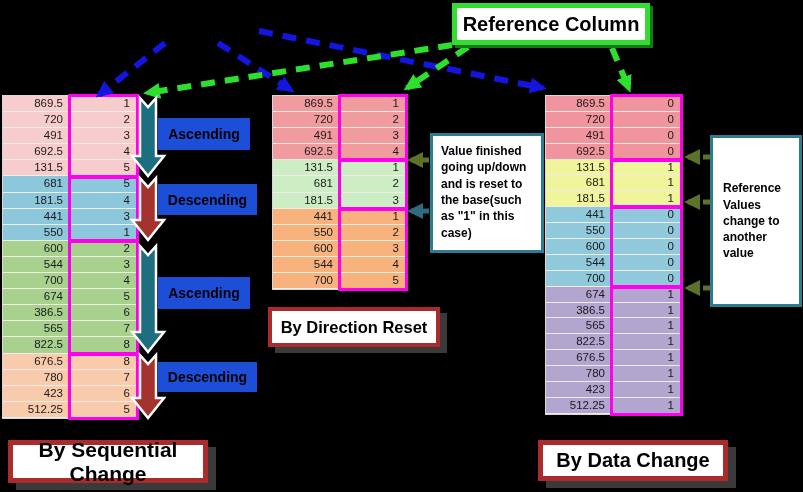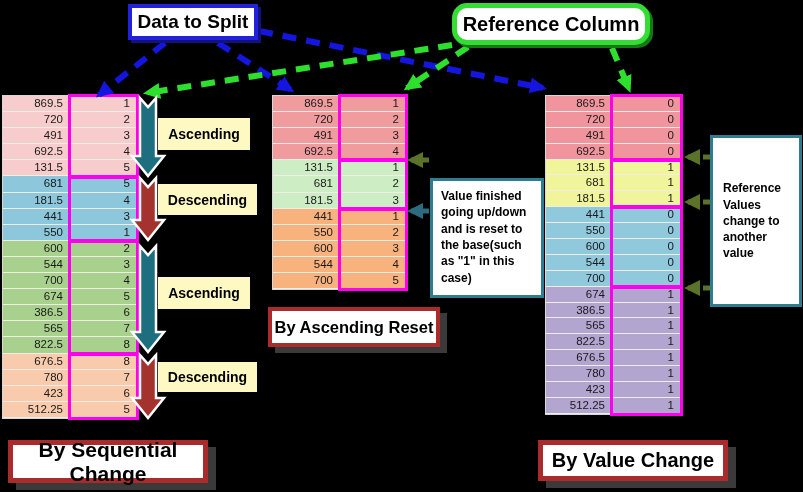--- a/index.html
+++ b/index.html
@@ -16,21 +16,21 @@
   .mag-box{position:absolute;border:3px solid #FF00EE;box-sizing:border-box;
            pointer-events:none;}
 
   
   .box-label{position:absolute;background:#fff;color:#000;display:flex;
              align-items:center;justify-content:center;font-weight:bold;
              box-sizing:border-box;z-index:3;text-align:center;}
   .blue-box{border:4px solid #2222DD;box-shadow:3px 3px 0 #12127a;font-size:19px;}
   .green-box{border:5px solid #33DD33;box-shadow:3px 3px 0 #157a15;font-size:20px;}
   .red-box{border:5px solid #AA2B2B;box-shadow:8px 7px 0 #3a3a3a;}
-  .flow-label{position:absolute;background:#fef9c3;color:#000;font-weight:bold;
+  .flow-label{position:absolute;background:#1d4ed8;color:#000;font-weight:bold;
               font-size:14px;display:flex;align-items:center;justify-content:center;
               z-index:3;}
   .note-box{position:absolute;background:#fff;color:#000;border:3px solid #2E7C8F;
             box-sizing:border-box;font-weight:bold;font-size:12px;line-height:1.36;
             z-index:3;}
   #svg-arrows{position:absolute;left:0;top:0;z-index:2;pointer-events:none;}
 </style>
 </head>
 <body>
 
@@ -301,31 +301,30 @@
     </g>
 
     <g stroke="#fff" stroke-width="2.5" stroke-linejoin="miter">
       <polygon fill="#1D6E7E" points="140,98 148,107 156,98 156,156 164,156 148,176 132,156 140,156"></polygon>
       <polygon fill="#A5332D" points="140,178 148,187 156,178 156,220 164,220 148,240 132,220 140,220"></polygon>
       <polygon fill="#1D6E7E" points="140,246 148,255 156,246 156,332 164,332 148,352 132,332 140,332"></polygon>
       <polygon fill="#A5332D" points="140,355 148,364 156,355 156,398 164,398 148,418 132,398 140,398"></polygon>
     </g>
   </svg>
 
-  <div class="box-label blue-box" style="left:128px;top:4px;width:130px;height:36px;">Data to Split</div>
-
-  <div class="box-label green-box" style="left:452px;top:3px;width:198px;height:42px;border-radius:15px;">Reference Column</div>
+
+  <div class="box-label green-box" style="left:452px;top:3px;width:198px;height:42px;">Reference Column</div>
 
   <div class="flow-label" style="left:158px;top:118px;width:92px;height:32px;">Ascending</div>
   <div class="flow-label" style="left:158px;top:184px;width:99px;height:31px;">Descending</div>
   <div class="flow-label" style="left:158px;top:277px;width:92px;height:32px;">Ascending</div>
   <div class="flow-label" style="left:158px;top:362px;width:99px;height:30px;">Descending</div>
 
-  <div class="note-box" style="left:430px;top:133px;width:114px;height:120px;padding:7px 6px 0 8px;margin-top:45px;">Value finished going up/down and is reset to the base(such as "1" in this case)</div>
+  <div class="note-box" style="left:430px;top:133px;width:114px;height:120px;padding:7px 6px 0 8px;">Value finished going up/down and is reset to the base(such as "1" in this case)</div>
 
   <div class="note-box" style="left:710px;top:135px;width:92px;height:172px;display:flex;align-items:center;padding:0 6px 0 10px;">Reference Values change to another value</div>
 
   <div class="box-label red-box" style="left:8px;top:440px;width:200px;height:43px;font-size:21px;">By Sequential Change</div>
 
-  <div class="box-label red-box" style="left:268px;top:307px;width:172px;height:40px;font-size:16.5px;box-shadow:7px 6px 0 #3a3a3a;border-width:4px;">By Ascending Reset</div>
-
-  <div class="box-label red-box" style="left:538px;top:440px;width:190px;height:41px;font-size:20px;">By Value Change</div>
+  <div class="box-label red-box" style="left:268px;top:307px;width:172px;height:40px;font-size:16.5px;box-shadow:7px 6px 0 #3a3a3a;border-width:4px;">By Direction Reset</div>
+
+  <div class="box-label red-box" style="left:538px;top:440px;width:190px;height:41px;font-size:20px;">By Data Change</div>
 </div>
 
 </body></html>

